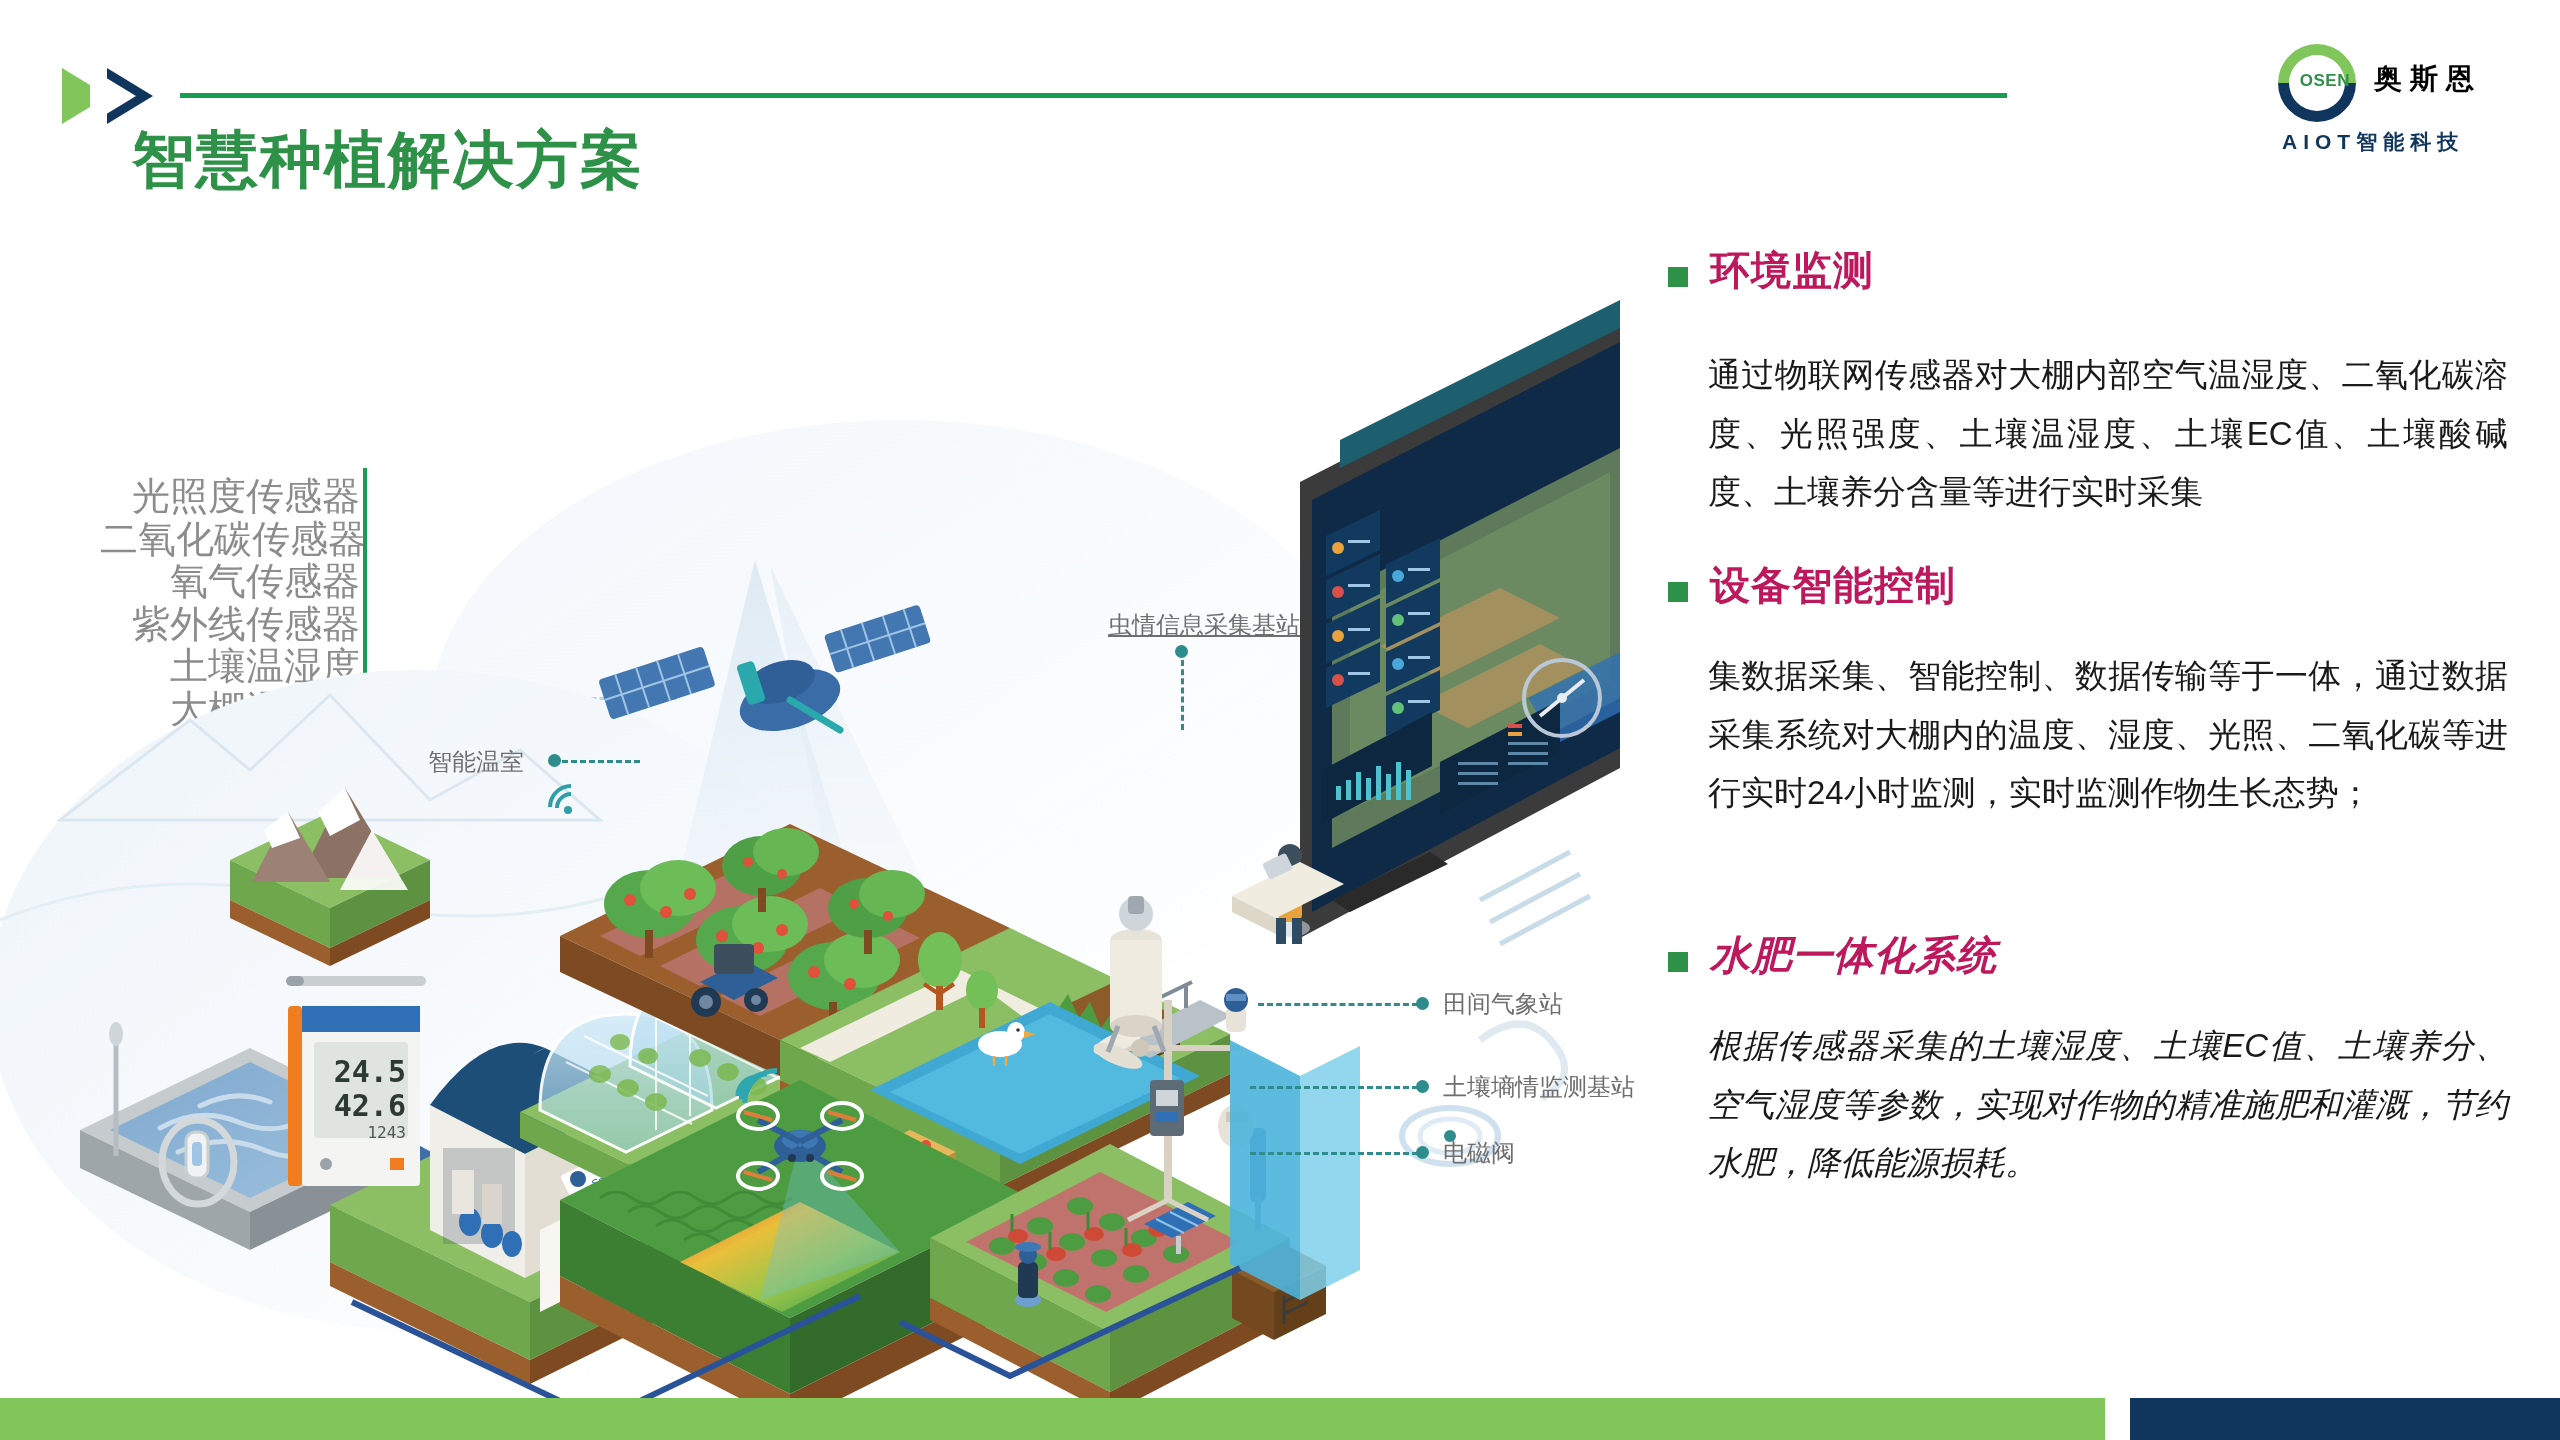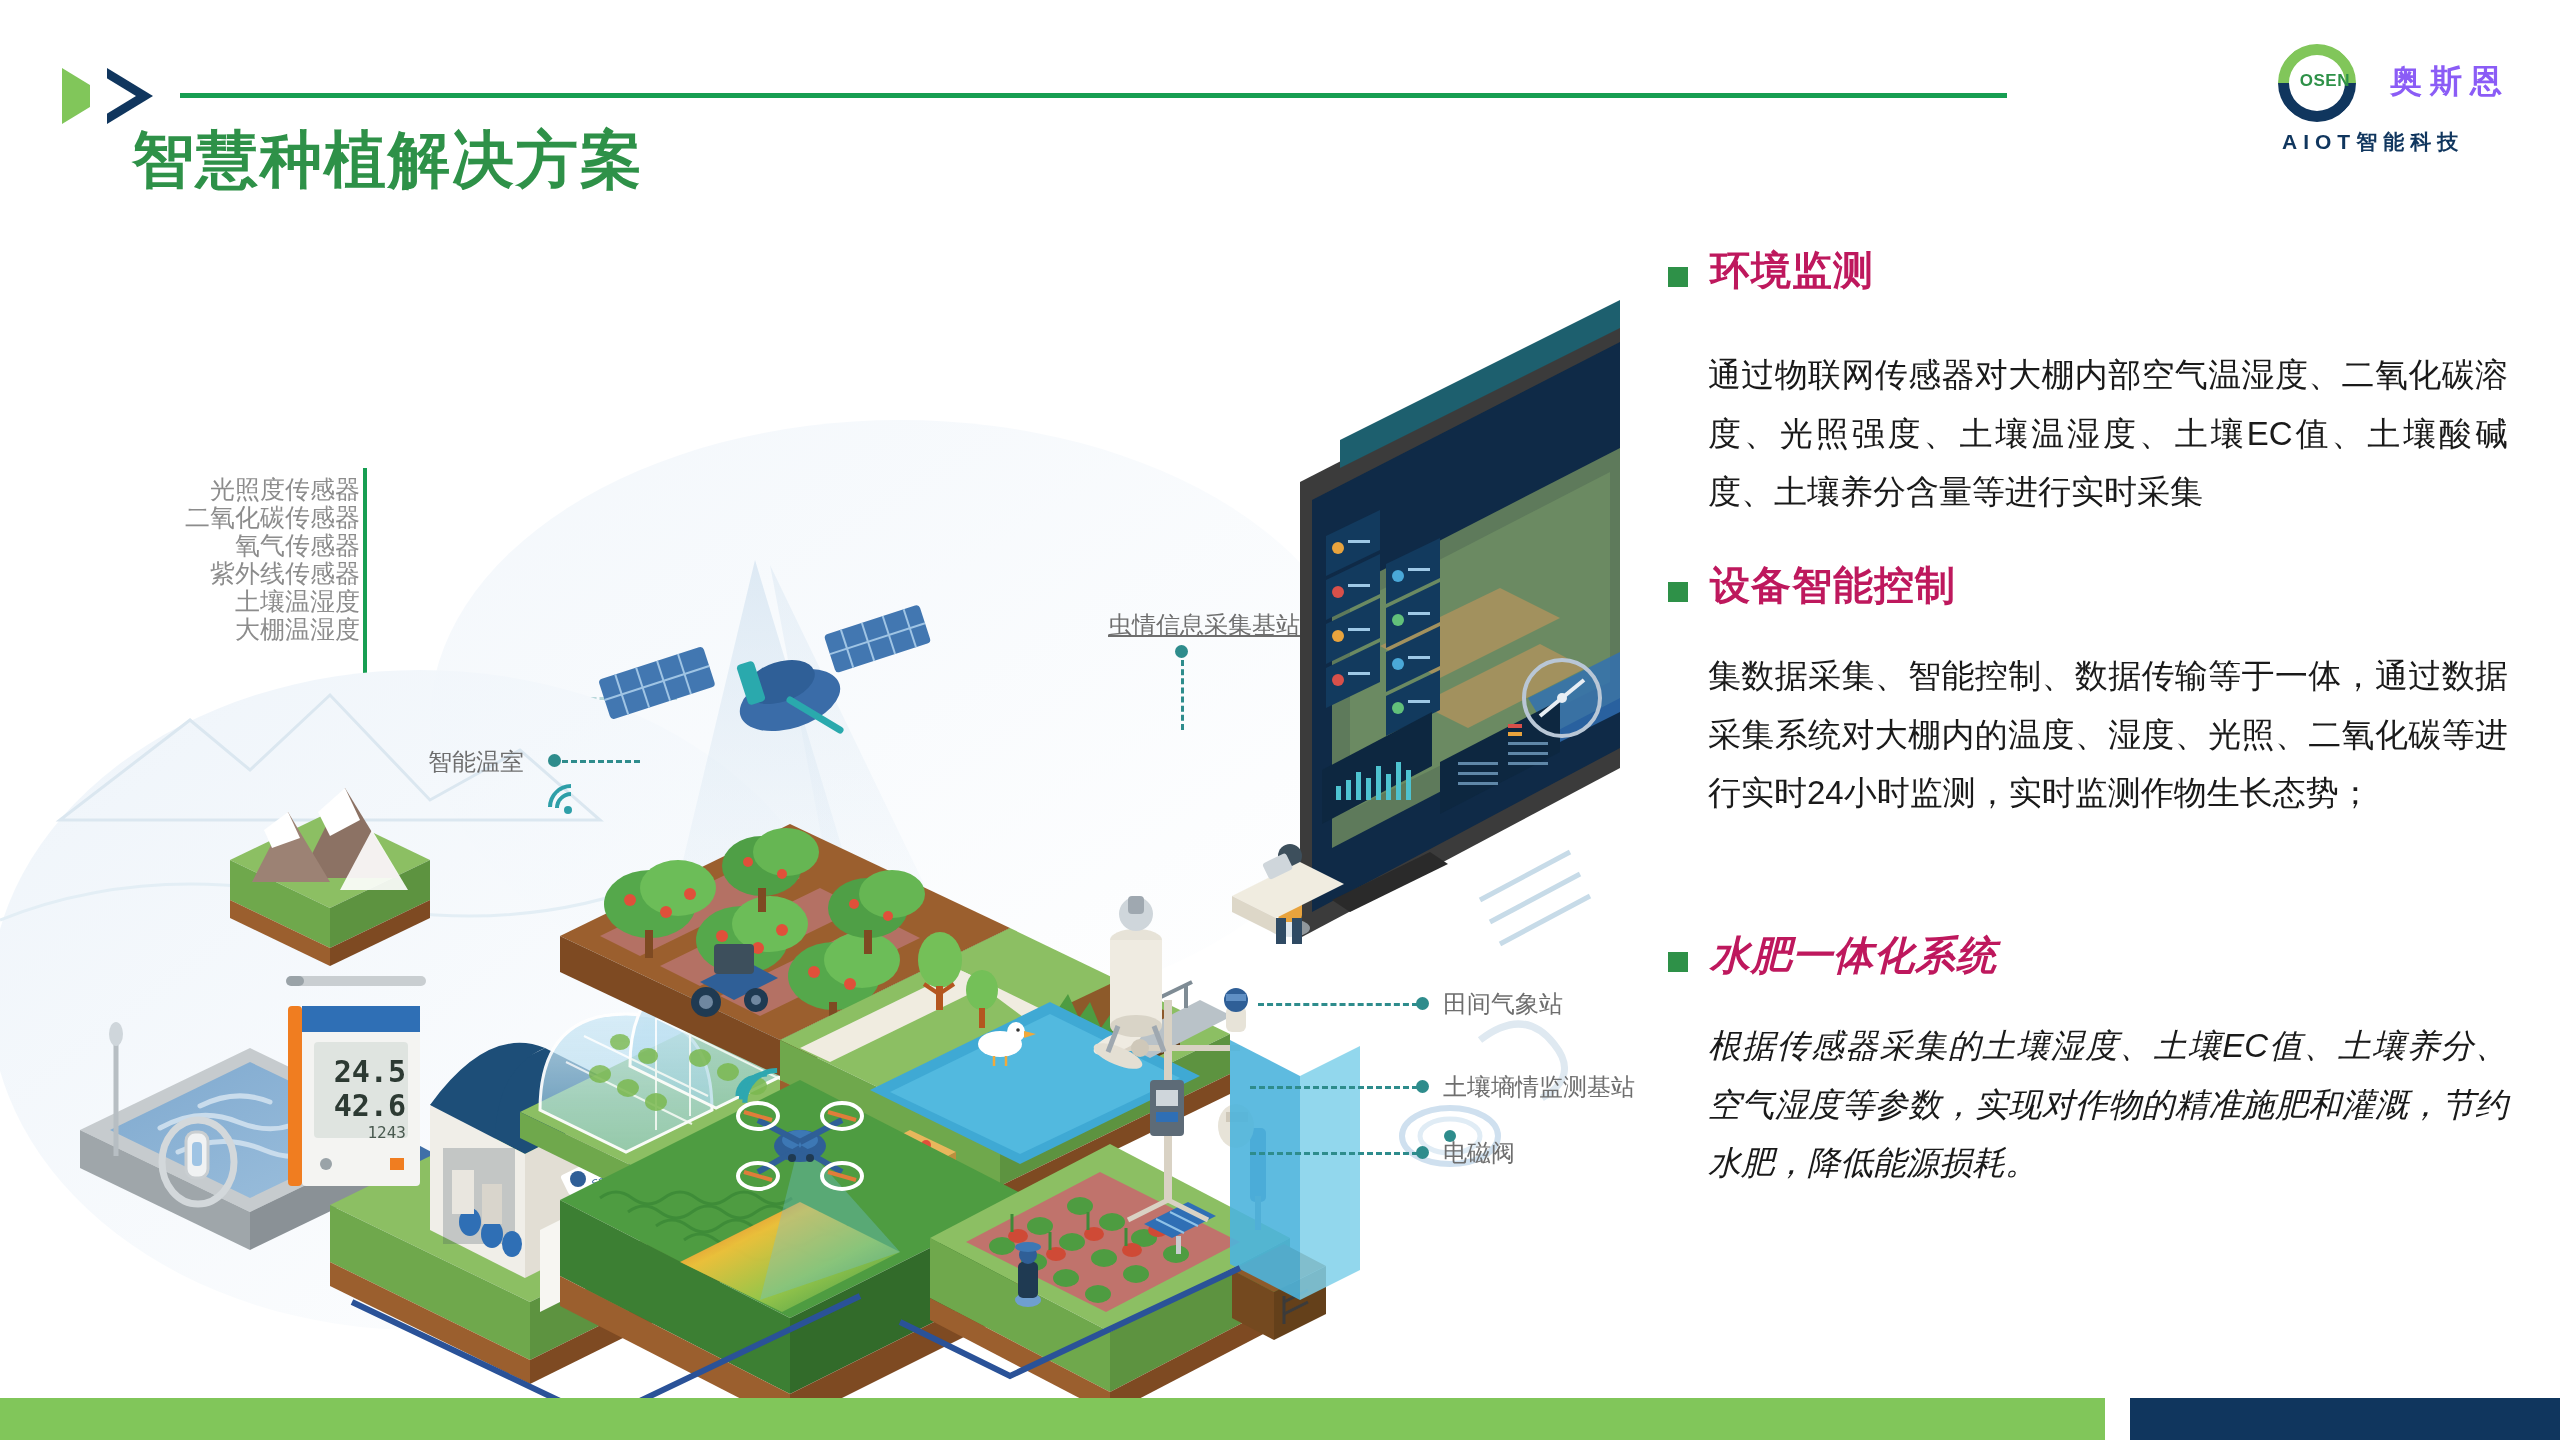--- a/index.html
+++ b/index.html
@@ -28,37 +28,37 @@
 
   
   #logo{position:absolute;left:2278px;top:42px;width:250px;height:110px;}
   .logo-ring{position:absolute;left:0px;top:2px;width:78px;height:78px;border-radius:50%;
     border:11px solid #10365E;
     border-top-color:#81C65A;border-right-color:#81C65A;
     transform:rotate(-45deg);box-sizing:border-box;}
   .logo-osen{position:absolute;left:10px;top:29px;width:62px;text-align:right;
     font-size:17px;font-weight:bold;color:#2E9148;letter-spacing:0.5px;
     transform:none;}
-  .logo-cn{position:absolute;left:112px;top:18px;font-size:32px;font-weight:bold;
-    color:#8b5cf6;letter-spacing:8px;white-space:nowrap;}
+  .logo-cn{position:absolute;left:96px;top:18px;font-size:28px;font-weight:bold;
+    color:#000000;letter-spacing:8px;white-space:nowrap;}
   .logo-aiot{position:absolute;left:4px;top:86px;font-size:21px;font-weight:bold;
     color:#10365E;letter-spacing:6px;white-space:nowrap;}
 
   
   #panel{position:absolute;left:1660px;top:255px;width:880px;}
   .sec{position:relative;}
   .sec-bullet{position:absolute;left:8px;top:12px;width:20px;height:20px;background:#2E9148;}
   .sec-title{position:absolute;left:50px;top:-12px;font-size:40px;font-weight:bold;color:#be185d;
     white-space:nowrap;letter-spacing:1px;}
   .sec-body{position:absolute;left:48px;width:800px;font-size:33px;color:#1a1a1a;
     line-height:1.78;text-align:justify;}
 
   
   #sensor-list{position:absolute;left:100px;top:475px;width:260px;text-align:right;}
-  #sensor-list .s-item{font-size:25px;color:#8C8C8C;line-height:1.12;white-space:nowrap;}
+  #sensor-list .s-item{font-size:38px;color:#8C8C8C;line-height:1.12;white-space:nowrap;}
   #sensor-rule{position:absolute;left:363px;top:468px;width:4px;height:215px;background:#179E52;}
   #sensor-dash{position:absolute;left:367px;top:697px;width:310px;height:0;
     border-top:3px dashed #2E8C8C;}
   #sensor-dot{position:absolute;left:350px;top:690px;width:15px;height:15px;border-radius:50%;background:#2E8C8C;}
 
   
   .callout{position:absolute;font-size:24px;color:#6E6E6E;white-space:nowrap;}
   .cdot{position:absolute;width:13px;height:13px;border-radius:50%;background:#2E8C8C;}
   .cdash-h{position:absolute;height:0;border-top:3px dashed #2E8C8C;}
   .cdash-v{position:absolute;width:0;border-left:3px dashed #2E8C8C;}

